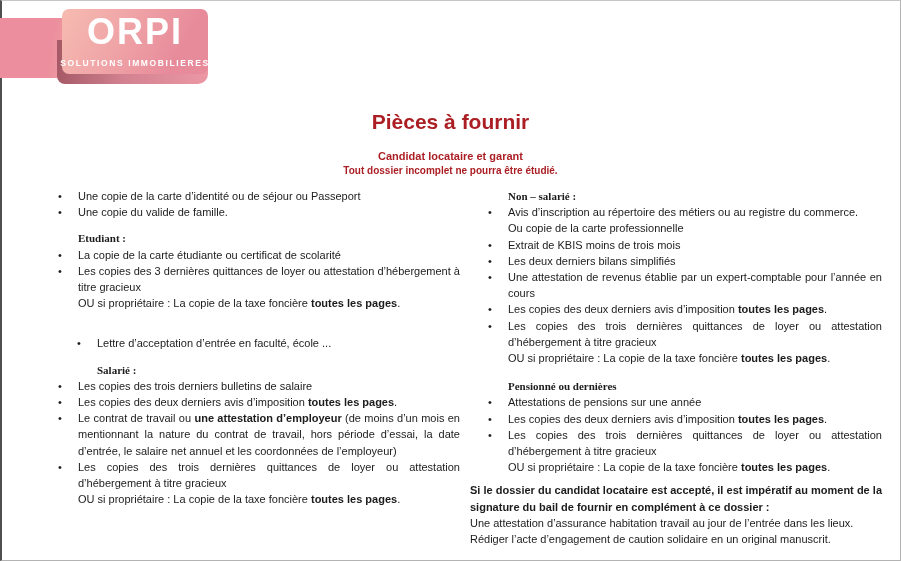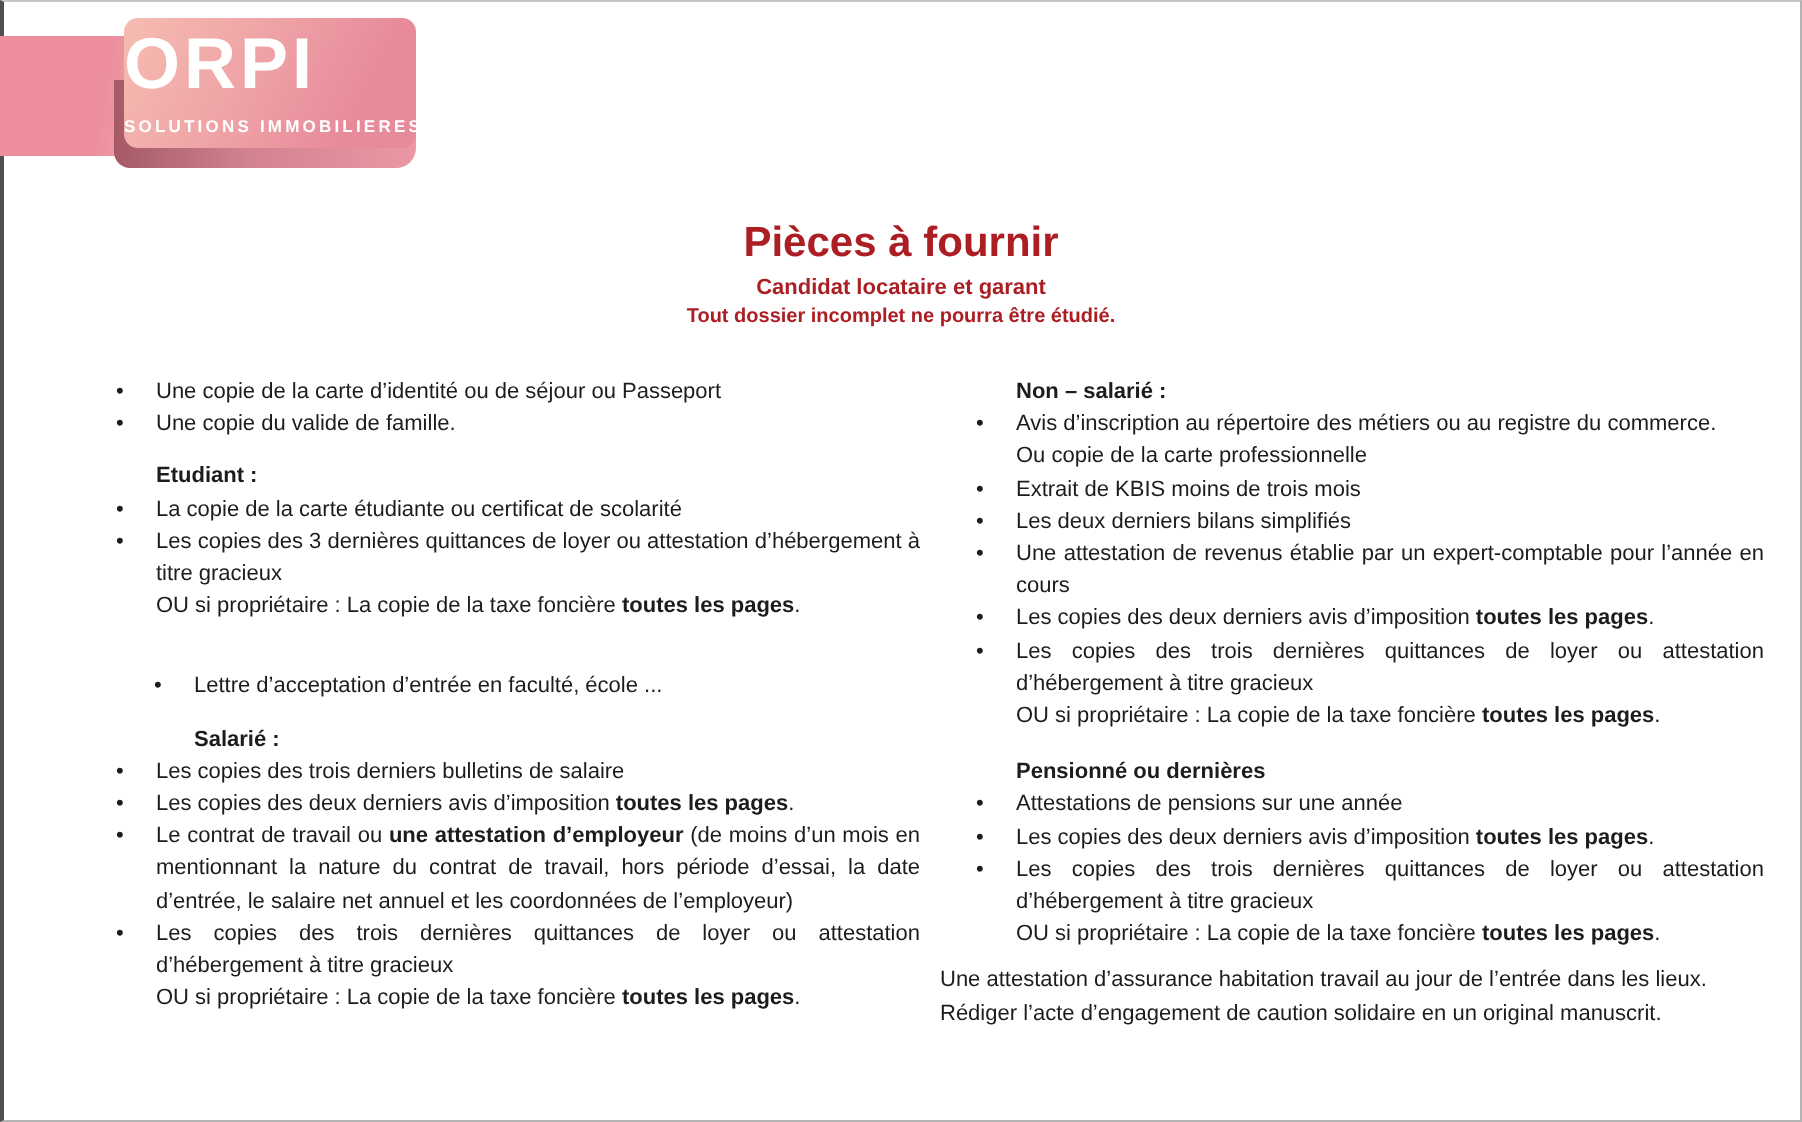--- a/index.html
+++ b/index.html
@@ -24,38 +24,38 @@
   }
   .ribbon-fold{
     position:absolute;left:57px;top:40px;width:151px;height:44px;z-index:2;
     border-radius:0 0 10px 8px;
     background:linear-gradient(90deg,var(--fold) 0%,#d38291 45%,#ec97a4 100%);
   }
   .logo-block{
     position:absolute;left:62px;top:9px;width:146px;height:65px;z-index:3;
     border-radius:7px;
     background:linear-gradient(118deg,var(--pink-light) 0%,var(--pink-mid) 42%,var(--pink-deep) 78%);
-    display:flex;flex-direction:column;justify-content:center;
+    display:flex;flex-direction:column;align-items:center;justify-content:center;
   }
   .logo-brand{
     font-size:36px;font-weight:bold;color:#fff;letter-spacing:2px;line-height:32px;
   }
   .logo-tagline{
     font-size:8.5px;font-weight:bold;color:#fff;letter-spacing:1.6px;margin-top:10px;white-space:nowrap;
   }
   
   .doc-header{position:absolute;left:0;right:0;top:88px;text-align:center;color:var(--accent);}
   .doc-title{font-size:21px;font-weight:bold;line-height:24px;margin-top:22px;}
-  .doc-sub1{font-size:11px;font-weight:bold;margin-top:4px;}
+  .doc-sub1{font-size:11px;font-weight:bold;margin-top:16px;}
   .doc-sub2{font-size:10px;font-weight:bold;margin-top:3px;}
   
   .col{position:absolute;top:188px;font-size:11px;line-height:16.2px;}
   #col-left{left:36px;width:424px;}
   #col-right{left:470px;width:412px;}
-  .sec-h{font-weight:normal;}
+  .sec-h{font-weight:normal;font-family:Liberation Serif, serif;}
   .sec-h .b,.b{font-weight:bold;}
   .item{position:relative;}
   .item .bullet{position:absolute;top:0;font-size:11px;}
   .just{text-align:justify;}
   .para{margin:0;}
 </style>
 </head>
 <body>
 
 <div class="frame"></div>
@@ -98,15 +98,16 @@
     <div class="item" style="padding-left: 38px;"><span class="bullet" style="left: 18px;">•</span><span><span>Les deux derniers bilans simplifiés</span></span></div>
     <div class="item just" style="padding-left: 38px;"><span class="bullet" style="left: 18px;">•</span><span><span>Une attestation de revenus établie par un expert-comptable pour l’année en cours</span></span></div>
     <div class="item" style="padding-left: 38px;"><span class="bullet" style="left: 18px;">•</span><span><span>Les copies des deux derniers avis d’imposition </span><span class="b">toutes les pages</span><span>.</span></span></div>
     <div class="item just" style="padding-left: 38px;"><span class="bullet" style="left: 18px;">•</span><span><span>Les copies des trois dernières quittances de loyer ou attestation d’hébergement à titre gracieux</span></span><div><span>OU si propriétaire : La copie de la taxe foncière </span><span class="b">toutes les pages</span><span>.</span></div></div>
     <div style="height: 12px;"></div>
     <div class="sec-h" style="padding-left: 38px;"><span class="b">Pensionné ou dernières</span></div>
     <div class="item" style="padding-left: 38px;"><span class="bullet" style="left: 18px;">•</span><span><span>Attestations de pensions sur une année</span></span></div>
     <div class="item" style="padding-left: 38px;"><span class="bullet" style="left: 18px;">•</span><span><span>Les copies des deux derniers avis d’imposition </span><span class="b">toutes les pages</span><span>.</span></span></div>
     <div class="item just" style="padding-left: 38px;"><span class="bullet" style="left: 18px;">•</span><span><span>Les copies des trois dernières quittances de loyer ou attestation d’hébergement à titre gracieux</span></span><div><span>OU si propriétaire : La copie de la taxe foncière </span><span class="b">toutes les pages</span><span>.</span></div></div>
     <div style="height: 7px;"></div>
+    <div class="para just"><span class="b">Si le dossier du candidat locataire est accepté, il est impératif au moment de la signature du bail de fournir en complément à ce dossier :</span></div>
     <div class="para"><span>Une attestation d’assurance habitation travail au jour de l’entrée dans les lieux.</span></div>
     <div class="para"><span>Rédiger l’acte d’engagement de caution solidaire en un original manuscrit.</span></div>
   </div>
 
 </body></html>

